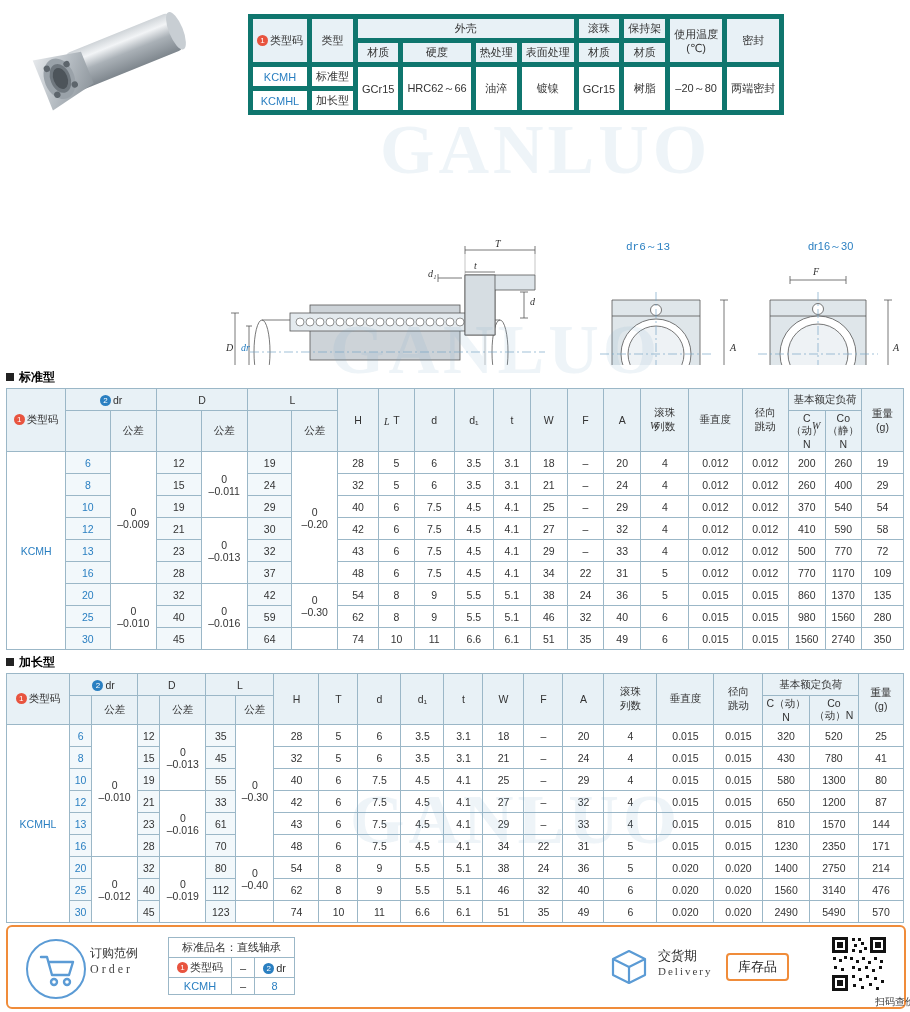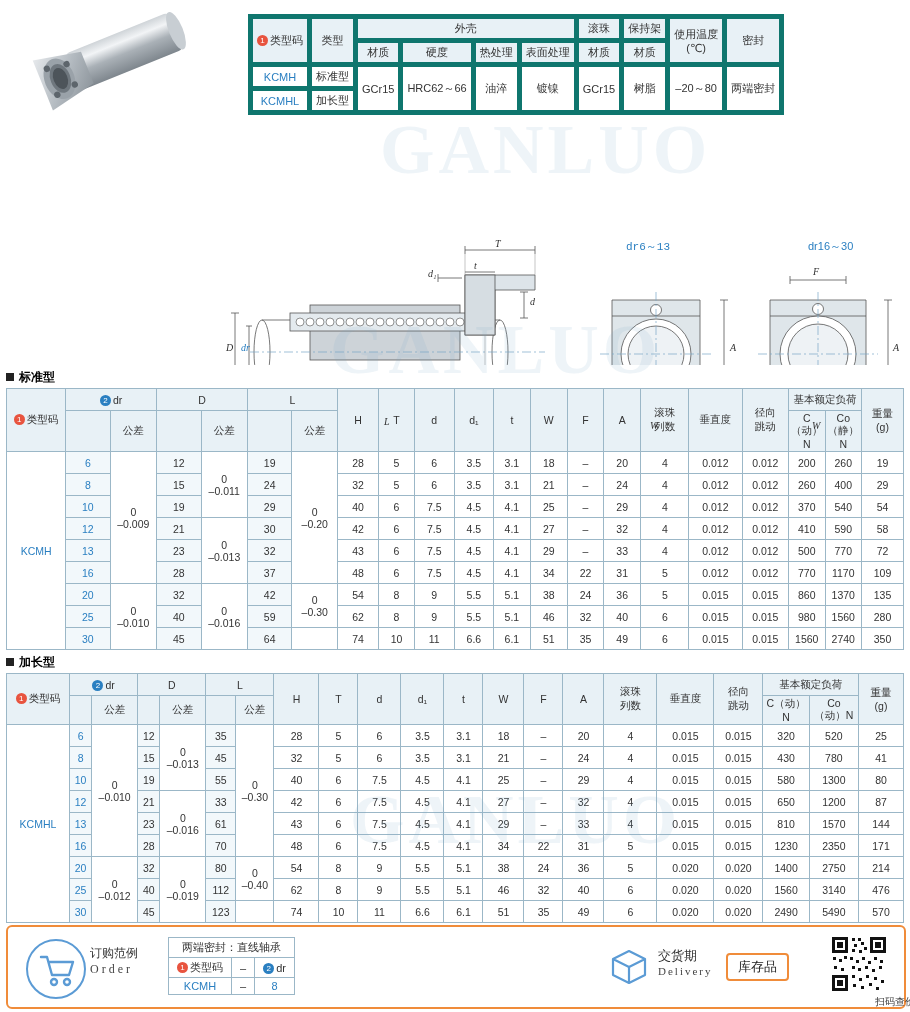--- a/index.html
+++ b/index.html
@@ -693,21 +693,21 @@
     </g>
   </svg>
   <div class="order-txt">
     <div>订购范例</div>
     <div class="en">Order</div>
   </div>
 
   <table class="otbl">
     <tbody>
         <tr>
-      <td colspan="3"><span>两端密封：</span><span>直线轴承</span></td>
+      <td colspan="3"><span>标准品名：</span><span>直线轴承</span></td>
     </tr>
     <tr>
       <td><span class="num-badge">1</span><span>类型码</span></td>
       <td>–</td>
       <td><span class="num-badge" style="background:#2a7fc1;">2</span><span>dr</span></td>
     </tr>
     <tr>
       <td class="blue">KCMH</td>
       <td>–</td>
       <td class="blue">8</td>

